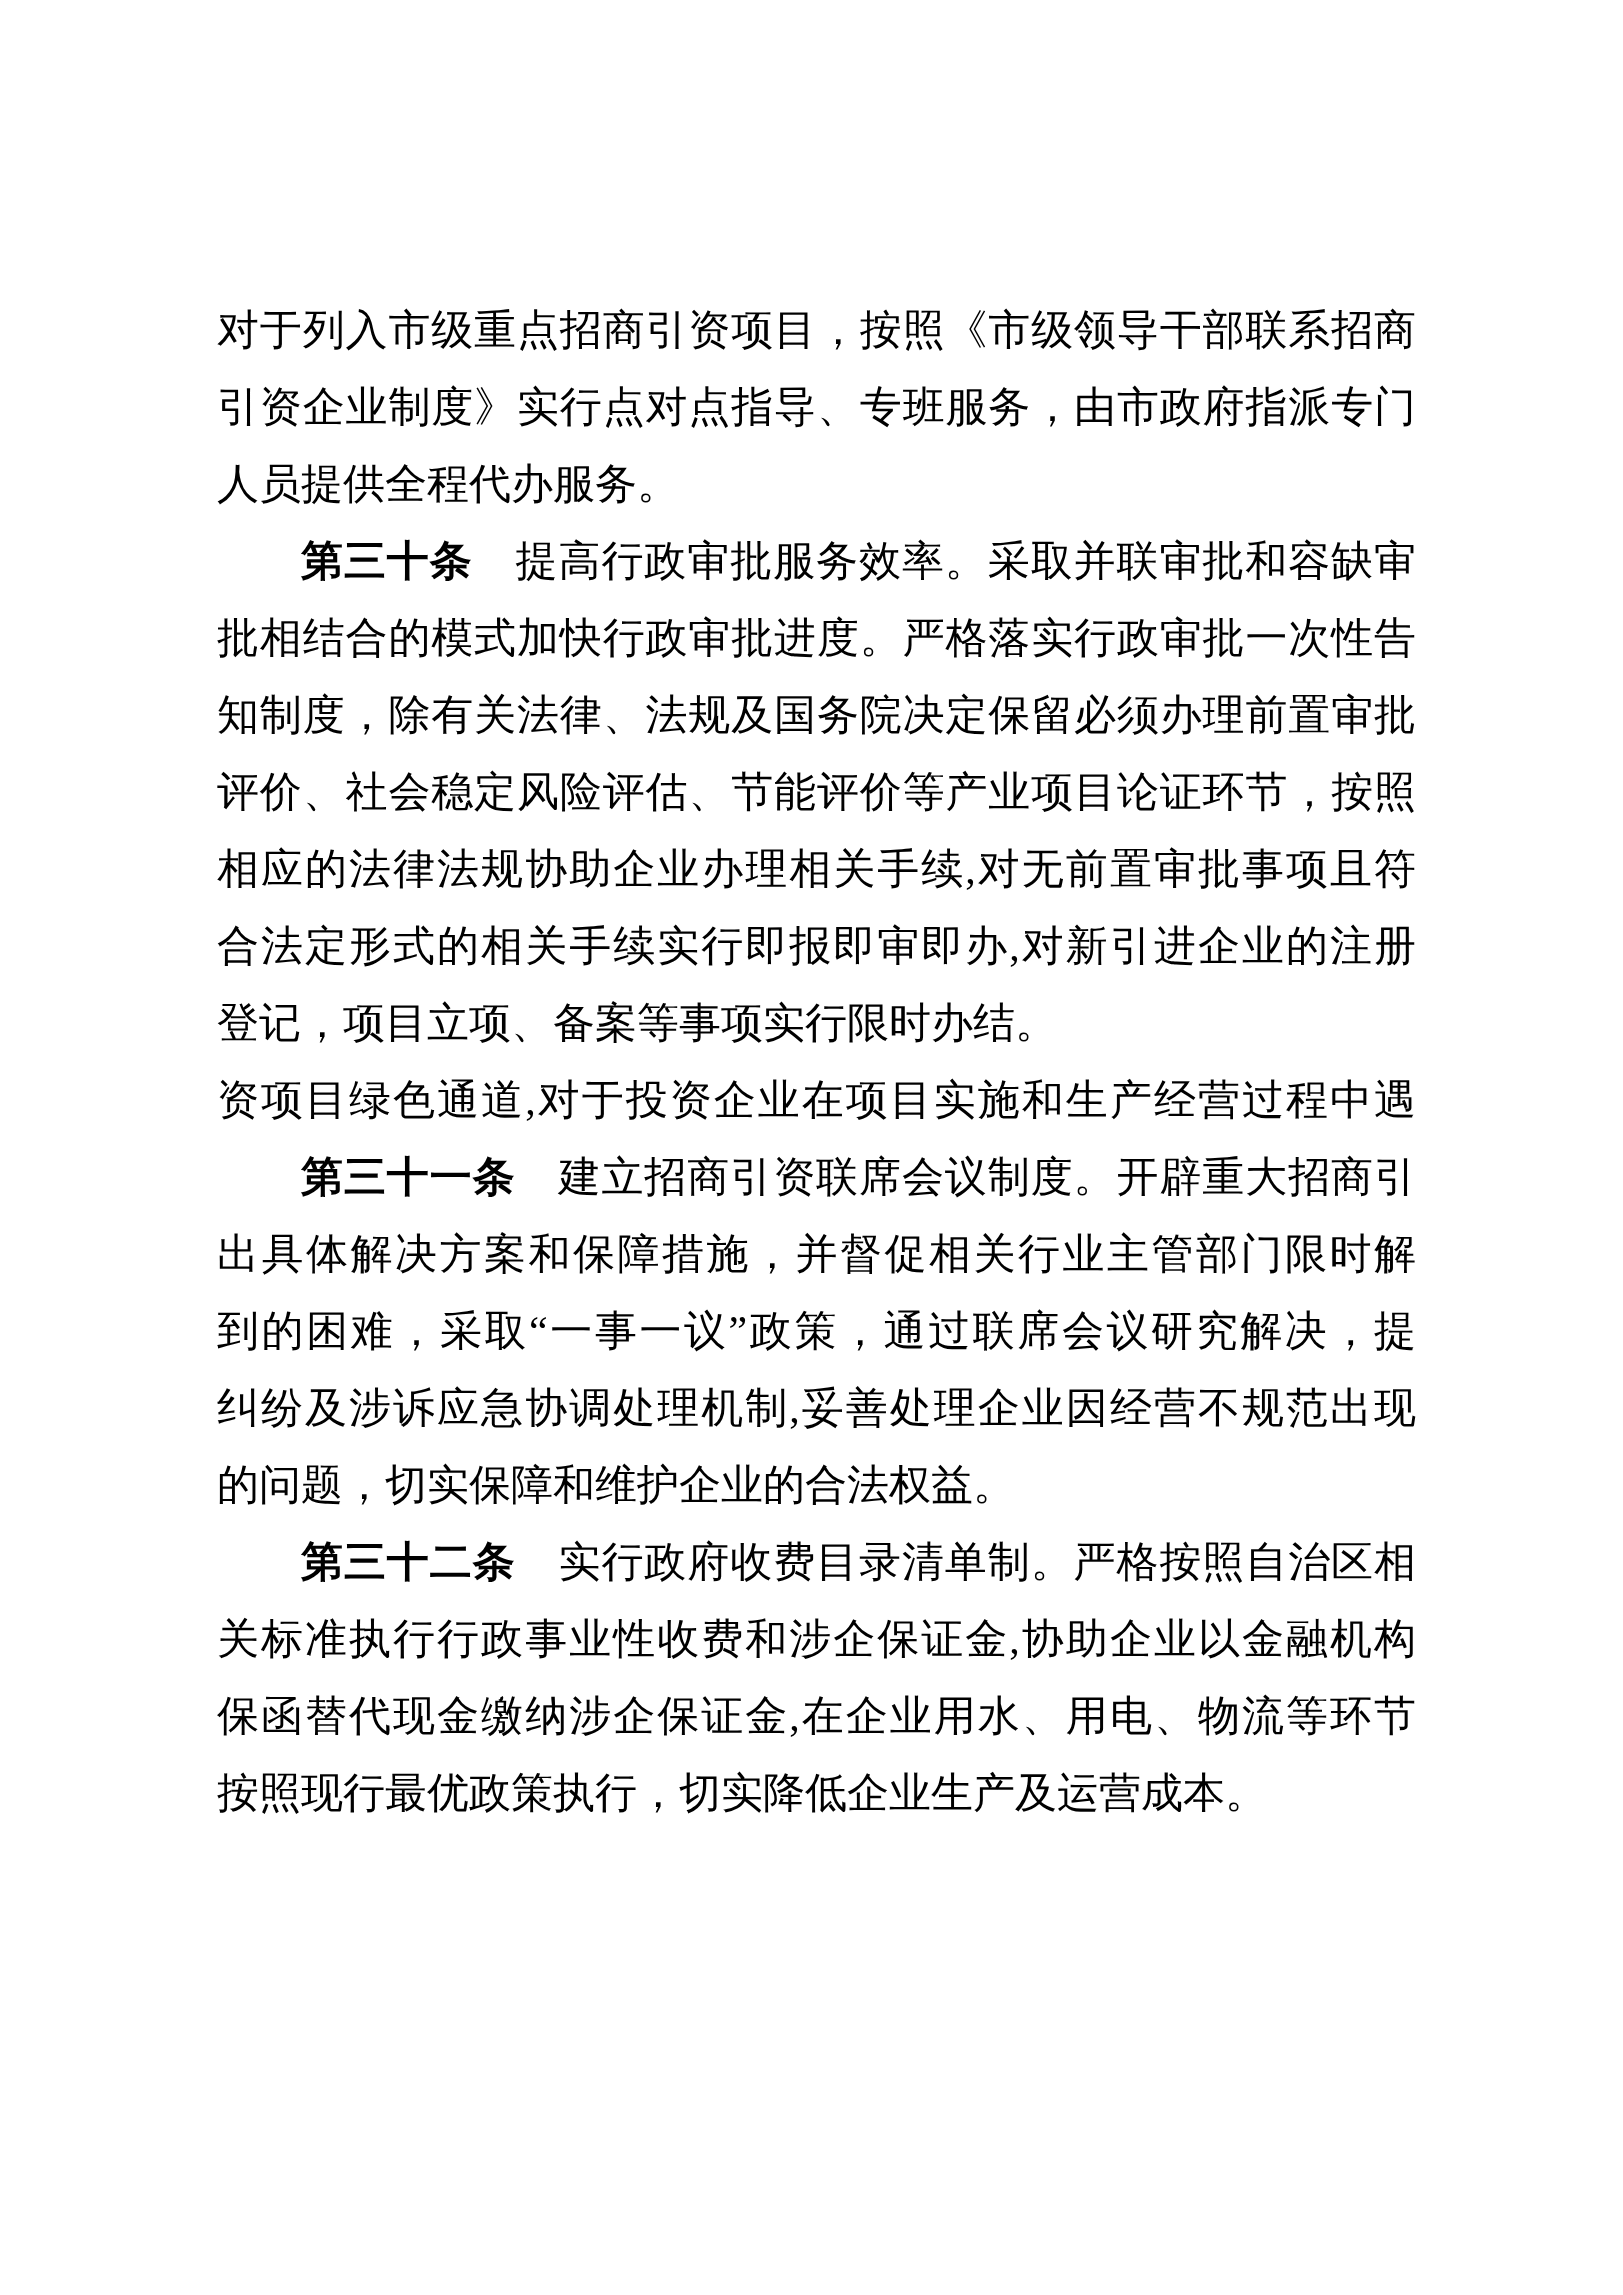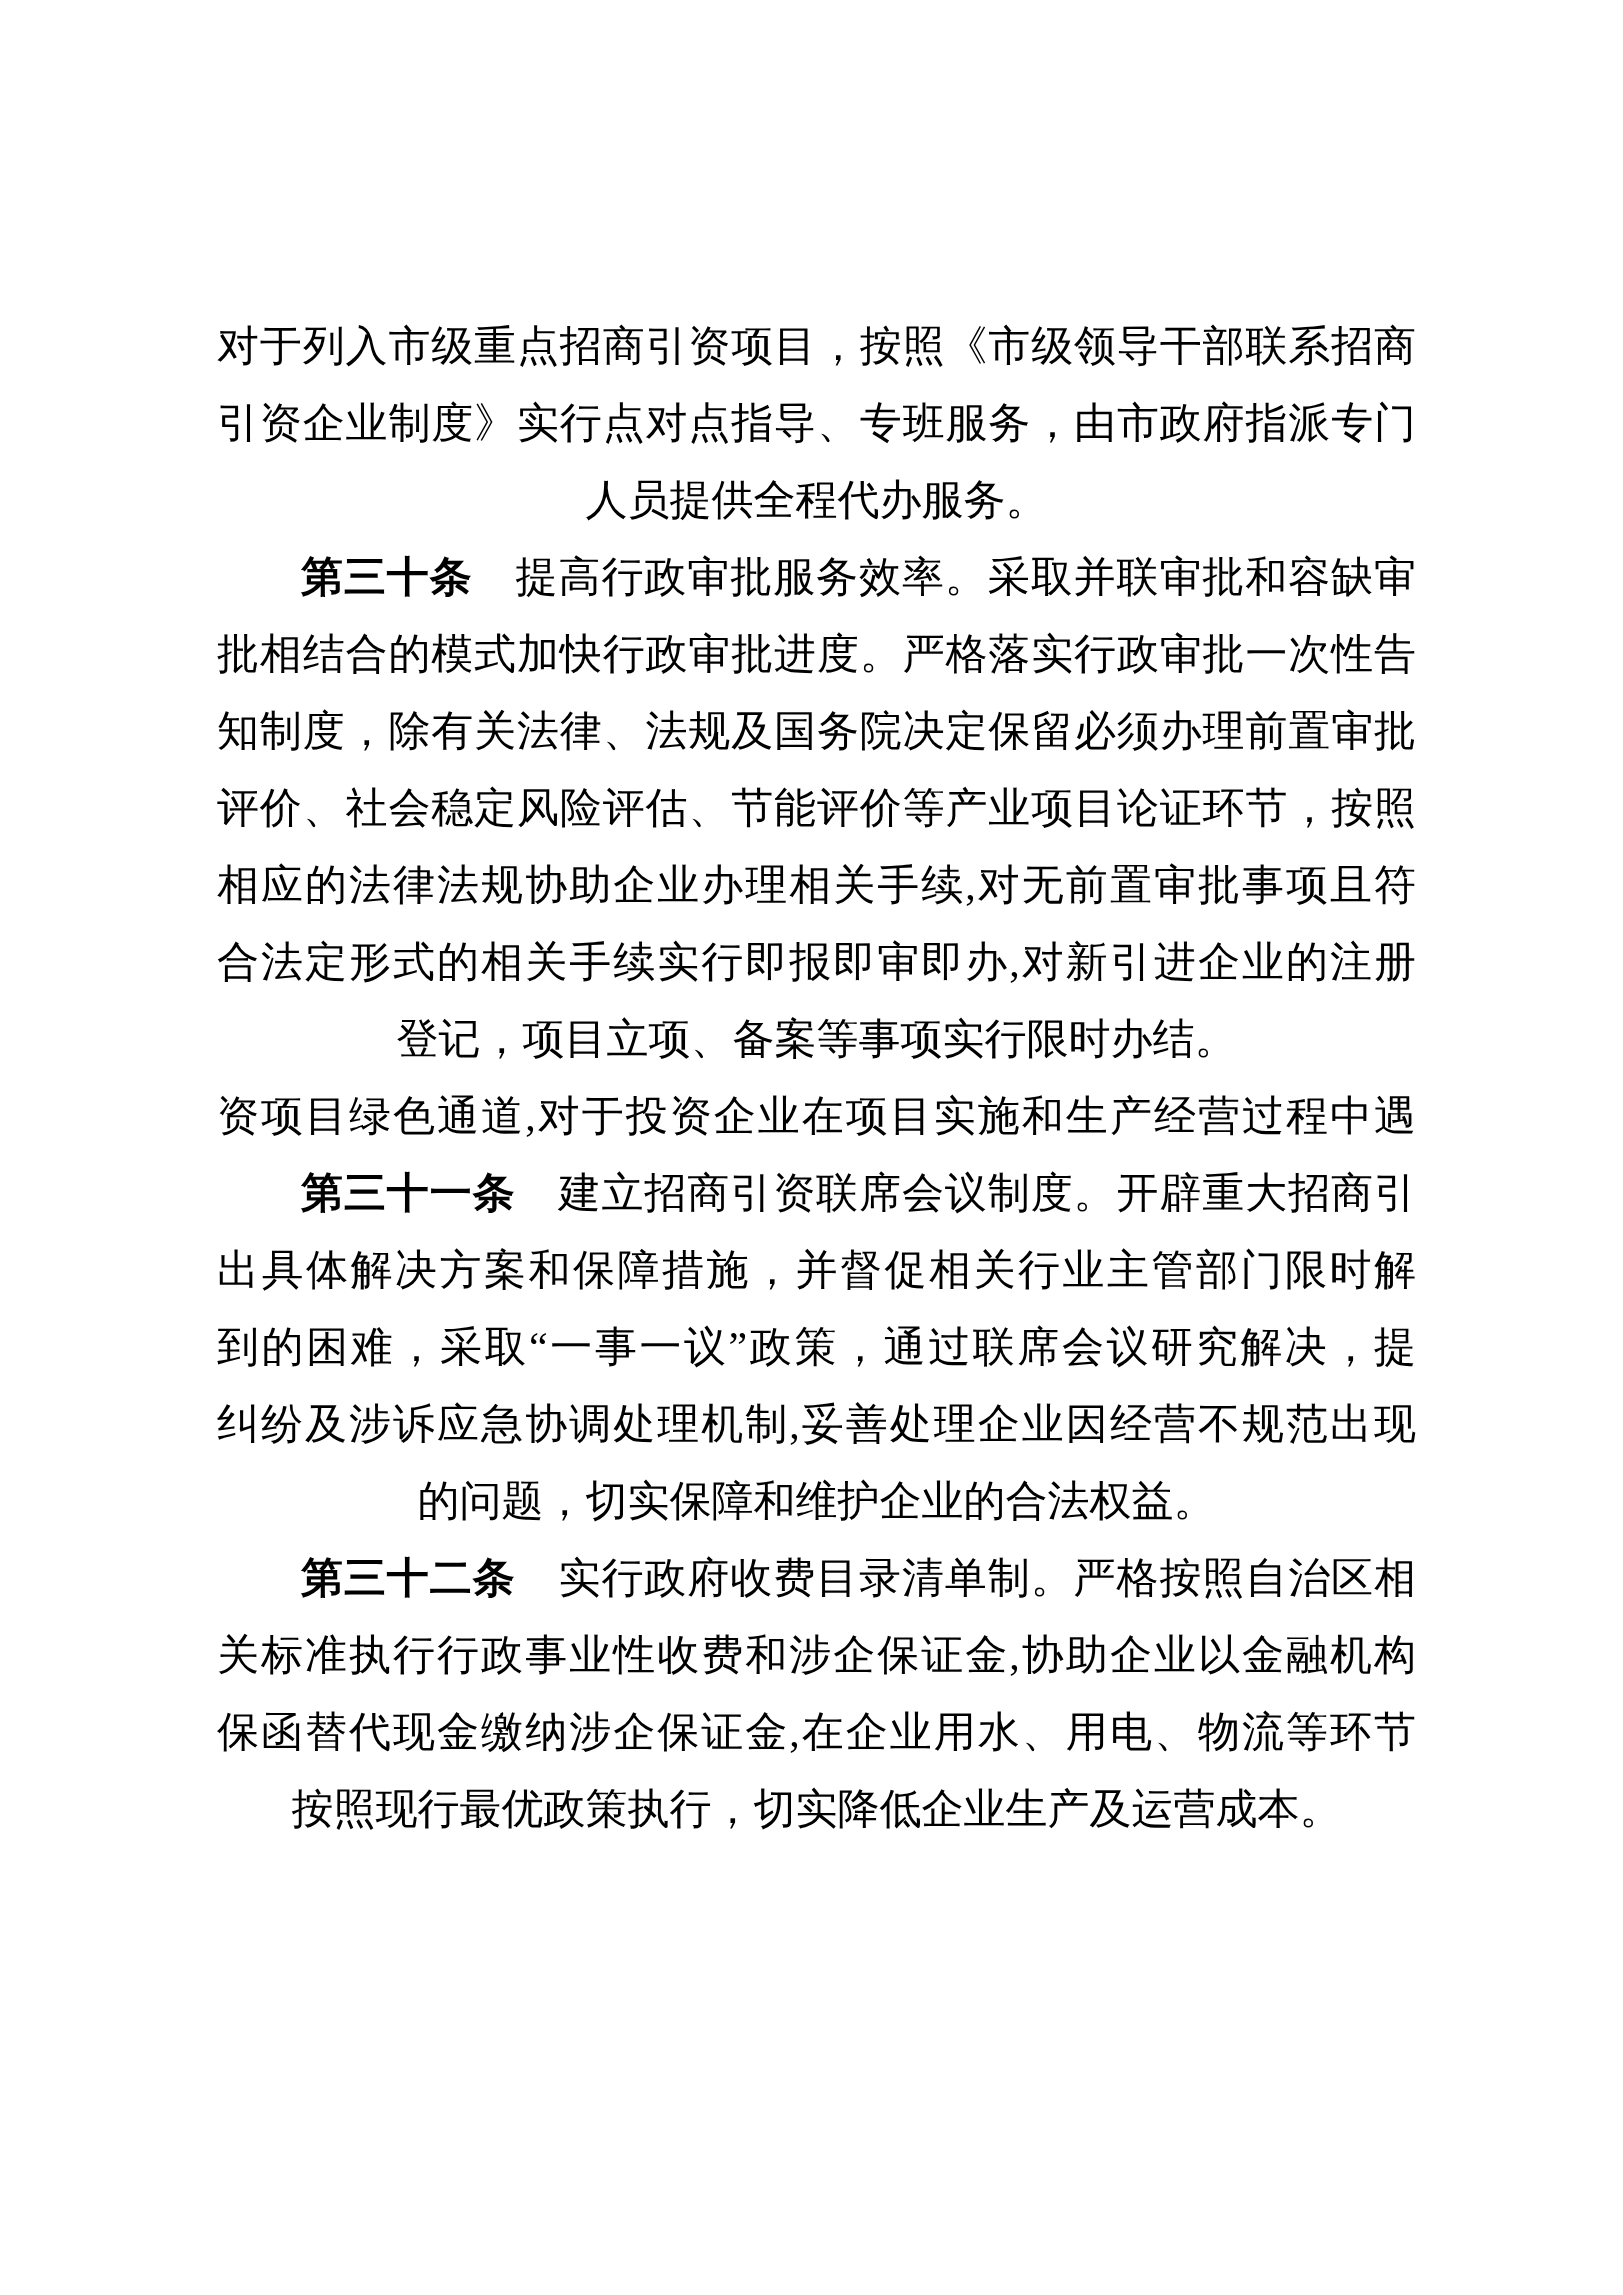--- a/index.html
+++ b/index.html
@@ -15,33 +15,33 @@
   }
   .page {
     position: absolute;
     left: 0; top: 0;
     width: 1623px;
     height: 2295px;
   }
   .text-block {
     position: absolute;
     left: 217px;
-    top: 308px;
+    top: 292px;
     width: 1199px;
     font-size: 42px;
     line-height: 77px;
     letter-spacing: 0;
   }
   .paragraph {
     margin: 0;
     padding: 0;
   }
   .line {
     height: 77px;
-    text-align: center;
+    text-align: left;
   }
   .line.fill {
     text-align: justify;
     text-align-last: justify;
     text-justify: inter-character;
   }
   .line.indent {
     text-indent: 84px;
   }
   .article-no {

